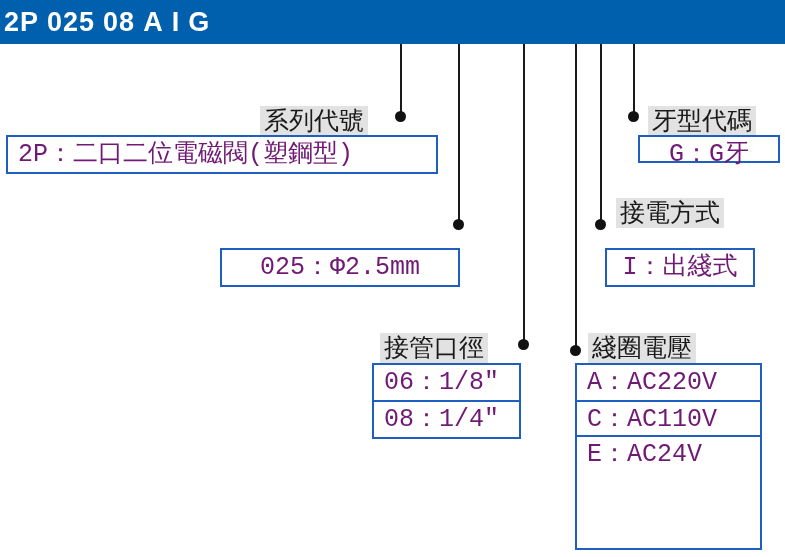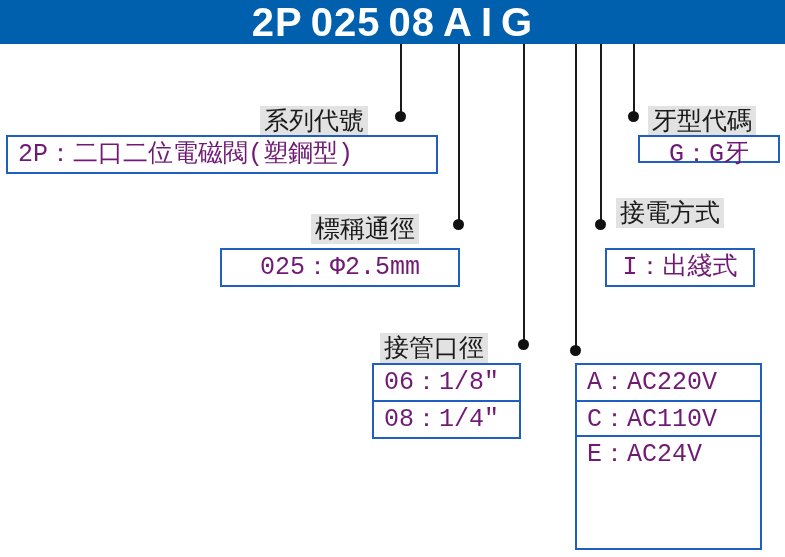--- a/index.html
+++ b/index.html
@@ -27,23 +27,23 @@
     height: 44px;
     background: #0060AE;
   }
   .header-code {
     position: absolute;
     left: 0;
     top: 0;
     width: 785px;
     height: 48px;
     line-height: 44px;
-    text-align: center;
+    text-align: left;
     color: #ffffff;
-    font-size: 40px;
+    font-size: 27px;
     font-weight: bold;
     letter-spacing: 1px;
     white-space: nowrap;
     padding-right: 0;
     box-sizing: border-box;
   }
   .header-code .seg {
     display: inline-block;
     margin: 0 4px;
   }
@@ -126,35 +126,35 @@
   <div class="gtitle" style="left:260px; top:106px;">系列代號</div>
   <div class="vbox" style="left:6px; top:135px; width:432px; height:39px;">
     <div class="vrow">2P：二口二位電磁閥(塑鋼型)</div>
   </div>
 
   <div class="gtitle" style="left:648px; top:106px;">牙型代碼</div>
   <div class="vbox" style="left:638px; top:135px; width:142px; height:28px;">
     <div class="vrow center">G：G牙</div>
   </div>
 
-  <div class="gtitle" style="left:311px; top:214px;">標稱通徑</div>
   <div class="vbox" style="left:220px; top:248px; width:240px; height:39px;">
     <div class="vrow center">025：Φ2.5mm</div>
   </div>
 
   <div class="gtitle" style="left:616px; top:198px;text-align:center;">接電方式</div>
   <div class="vbox" style="left:605px; top:248px; width:150px; height:39px;">
     <div class="vrow center">I：出綫式</div>
   </div>
 
   <div class="gtitle" style="left:380px; top:333px;">接管口徑</div>
   <div class="vbox" style="left:372px; top:363px; width:149px; height:76px;">
     <div class="vrow">06：1/8"</div>
     <div class="vrow">08：1/4"</div>
   </div>
 
+  <div class="gtitle" style="left:588px; top:333px;">綫圈電壓</div>
   <div class="vbox" style="left:575px; top:363px; width:187px; height:187px;">
     <div class="vrow">A：AC220V</div>
     <div class="vrow">C：AC110V</div>
     <div class="vrow">E：AC24V</div>
   </div>
 
 </div>
 
 </body></html>

